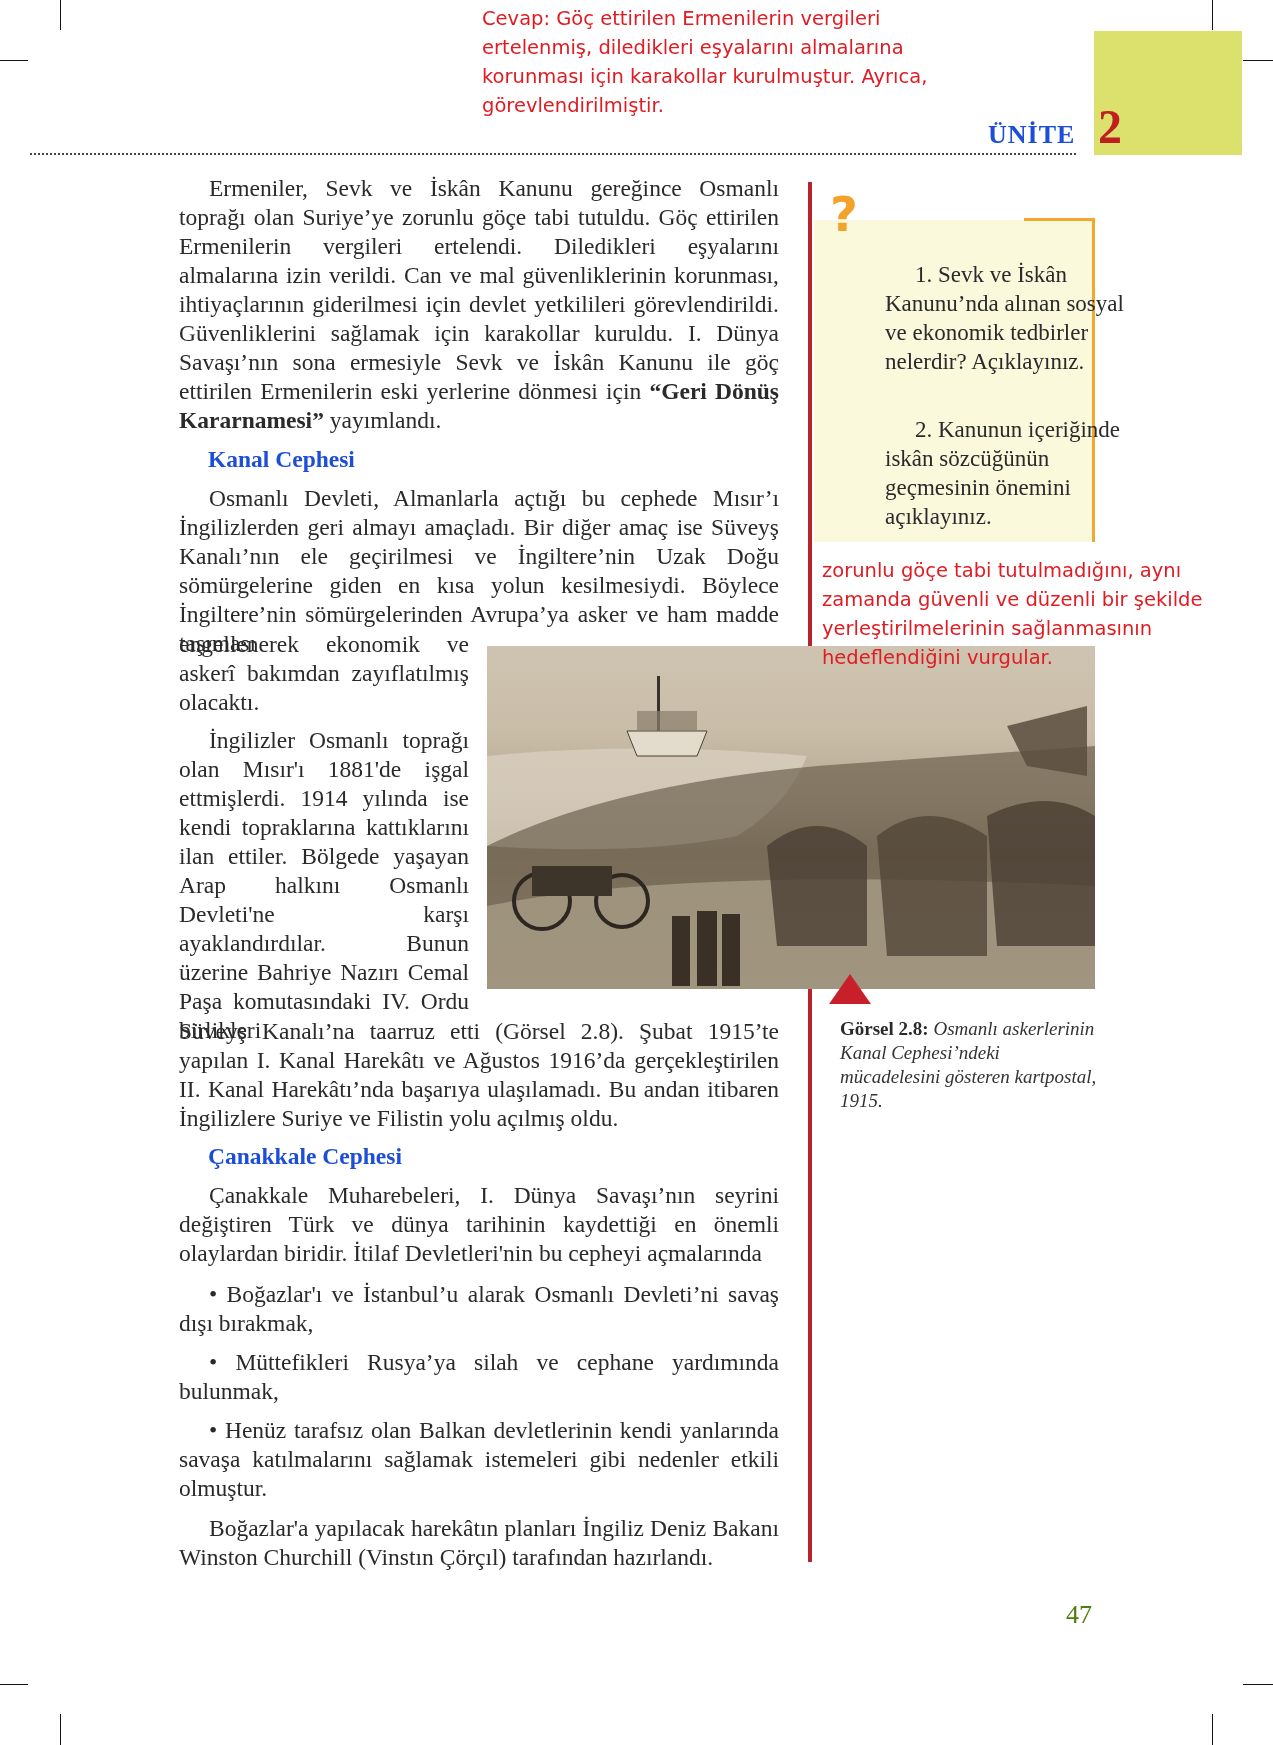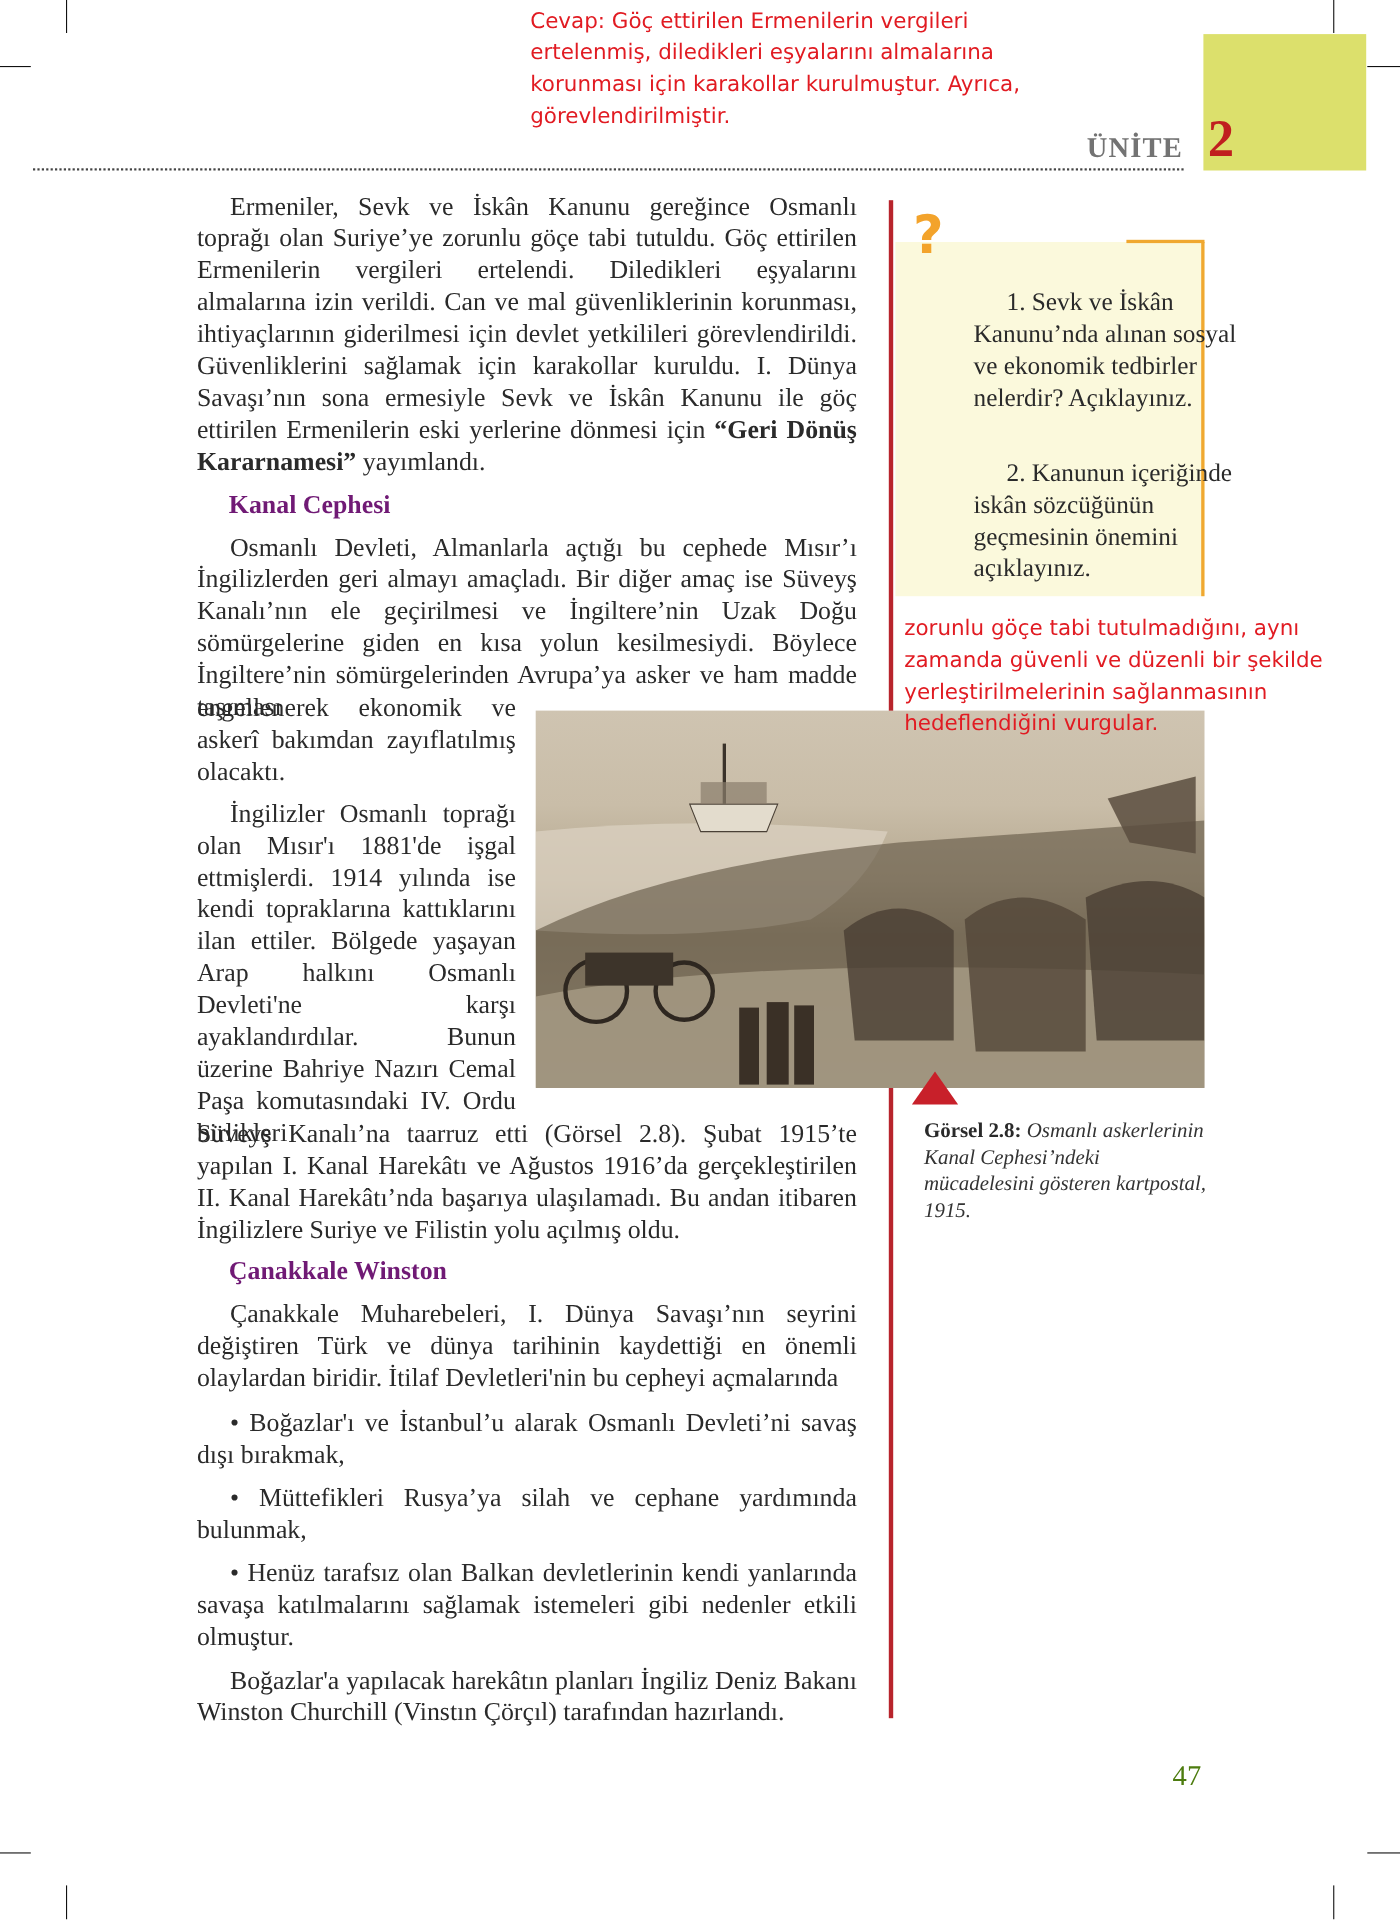--- a/index.html
+++ b/index.html
@@ -1,27 +1,27 @@
 <!DOCTYPE html>
 <html><head>
 <meta charset="utf-8">
 <style>
   html, body { margin:0; padding:0; background:#ffffff; }
   body { width:1273px; height:1745px; position:relative; overflow:hidden; font-family:"DejaVu Serif", serif; color:#2a2a2a; }
   .abs { position:absolute; }
   .crop { position:absolute; background:#111; }
   .dotted { position:absolute; left:30px; top:153px; width:1046px; height:0; border-top:2px dotted #444; }
   .unit-box { position:absolute; left:1094px; top:31px; width:148px; height:124px; background:#dce06c; }
-  .unit-label { position:absolute; left:988px; top:120px; font-family:"Liberation Serif", serif; font-size:26px; font-weight:bold; color:#737373; letter-spacing:1px; }
+  .unit-label { position:absolute; left:988px; top:120px; font-family:"Liberation Serif", serif; font-size:26px; font-weight:bold; color:#1d4ed8; letter-spacing:1px; }
   .unit-num { position:absolute; left:1098px; top:103px; font-family:"Liberation Serif", serif; font-size:48px; font-weight:bold; color:#c01f1f; line-height:1; }
   .answer { position:absolute; font-family:"DejaVu Sans", sans-serif; color:#e11b22; font-size:19.5px; line-height:29px; white-space:nowrap; }
   .body-text { font-family:"Liberation Serif", serif; font-size:23.5px; line-height:29px; color:#2a2a2a; text-align:justify; }
   .para { position:absolute; left:179px; width:600px; }
   .indent { text-indent:30px; }
-  .heading { position:absolute; left:208px; font-family:"Liberation Serif", serif; font-weight:bold; font-size:23.5px; color:#701a75; }
+  .heading { position:absolute; left:208px; font-family:"Liberation Serif", serif; font-weight:bold; font-size:23.5px; color:#1d4ed8; }
   .redline { position:absolute; left:808px; top:182px; width:4px; height:1380px; background:#b8242c; }
   .qbox { position:absolute; left:814px; top:220px; width:278px; height:322px; background:#fbf9dc; border-right:3px solid #f0a830; }
   .qbox-top { position:absolute; left:1024px; top:218px; width:71px; height:3px; background:#f0a830; }
   .qmark { position:absolute; left:830px; top:190px; font-family:"DejaVu Sans", sans-serif; font-weight:bold; font-size:48px; color:#f3a32b; line-height:1; }
   .qtext { position:absolute; left:885px; width:250px; font-family:"Liberation Serif", serif; font-size:23px; line-height:29px; color:#2a2a2a; }
   .photo { position:absolute; left:487px; top:646px; width:608px; height:343px; overflow:hidden;
     background:linear-gradient(180deg,#cfc4b1 0%,#c9bda8 25%,#b5a890 45%,#8f826b 60%,#a29680 80%,#b7ab96 100%); }
   .caption { position:absolute; left:828px; top:1017px; width:260px; font-family:"Liberation Serif", serif; font-size:19px; line-height:24px; color:#333; font-style:italic;margin-left:12px; }
   .caption b { font-style:normal; font-weight:bold; color:#2a2a2a; }
   .triangle { position:absolute; left:829px; top:974px; width:0; height:0; border-left:21px solid transparent; border-right:21px solid transparent; border-bottom:30px solid #c8202a; }
@@ -57,21 +57,21 @@
 </div>
 
 <div class="heading" style="top:446px;">Kanal Cephesi</div>
 
 <div class="para body-text indent" style="top:484px;text-align-last:justify;">Osmanlı Devleti, Almanlarla açtığı bu cephede Mısır’ı İngilizlerden geri almayı amaçladı. Bir diğer amaç ise Süveyş Kanalı’nın ele geçirilmesi ve İngiltere’nin Uzak Doğu sömürgelerine giden en kısa yolun kesilmesiydi. Böylece İngiltere’nin sömürgelerinden Avrupa’ya asker ve ham madde taşıması</div>
 <div class="abs body-text" style="left:179px;top:630px;width:290px;">engellenerek ekonomik ve askerî bakımdan zayıflatılmış olacaktı.</div>
 
 <div class="abs body-text indent" style="left:179px;top:726px;width:290px;">İngilizler Osmanlı toprağı olan Mısır'ı 1881'de işgal ettmişlerdi. 1914 yılında ise kendi topraklarına kattıklarını ilan ettiler. Bölgede yaşayan Arap halkını Osmanlı Devleti'ne karşı ayaklandırdılar. Bunun üzerine Bahriye Nazırı Cemal Paşa komutasındaki IV. Ordu birlikleri</div>
 <div class="para body-text" style="top:1017px;">Süveyş Kanalı’na taarruz etti (Görsel 2.8).  Şubat 1915’te yapılan I. Kanal Harekâtı ve Ağustos 1916’da gerçekleştirilen II. Kanal Harekâtı’nda başarıya ulaşılamadı. Bu andan itibaren İngilizlere Suriye ve Filistin yolu açılmış oldu.</div>
 
-<div class="heading" style="top:1143px;">Çanakkale Winston</div>
+<div class="heading" style="top:1143px;">Çanakkale Cephesi</div>
 
 <div class="para body-text indent" style="top:1181px;">Çanakkale Muharebeleri, I. Dünya Savaşı’nın seyrini değiştiren Türk ve dünya tarihinin kaydettiği en önemli olaylardan biridir. İtilaf Devletleri'nin bu cepheyi açmalarında</div>
 
 <div class="bullet body-text indent" style="top:1280px;">• Boğazlar'ı ve İstanbul’u alarak Osmanlı Devleti’ni savaş dışı bırakmak,</div>
 <div class="bullet body-text indent" style="top:1348px;">• Müttefikleri Rusya’ya silah ve cephane yardımında bulunmak,</div>
 <div class="bullet body-text indent" style="top:1416px;">• Henüz tarafsız olan Balkan devletlerinin kendi yanlarında savaşa katılmalarını sağlamak istemeleri gibi nedenler etkili olmuştur.</div>
 
 <div class="para body-text indent" style="top:1514px;">Boğazlar'a yapılacak harekâtın planları İngiliz Deniz Bakanı Winston Churchill (Vinstın Çörçıl) tarafından hazırlandı.</div>
 
 <div class="redline"></div>

